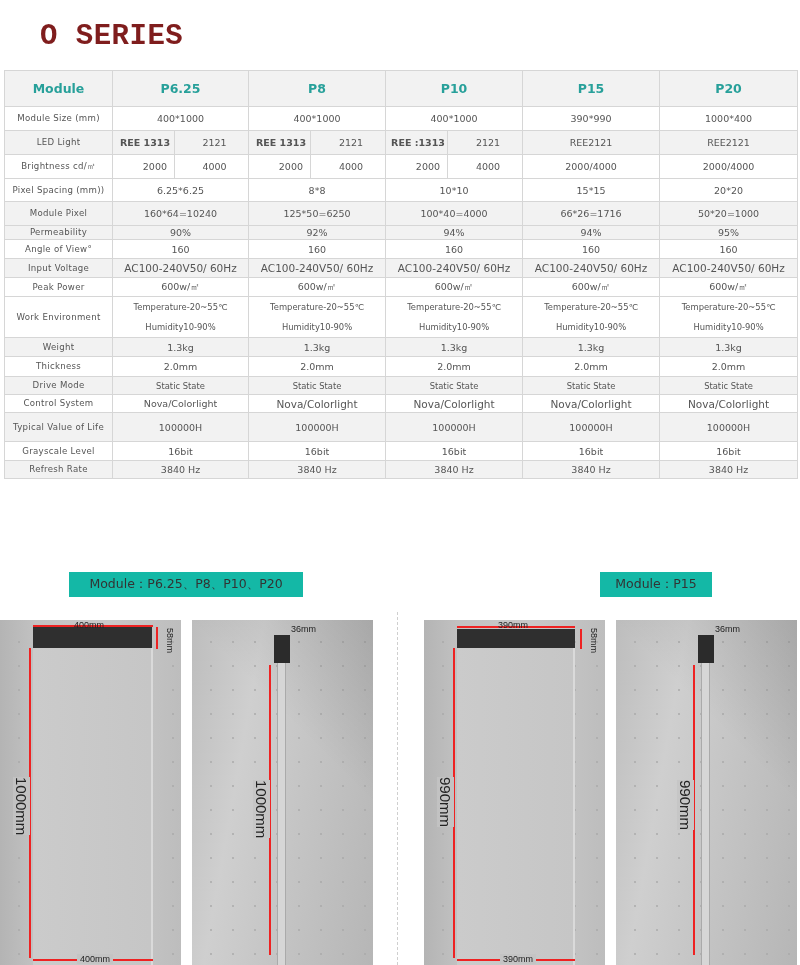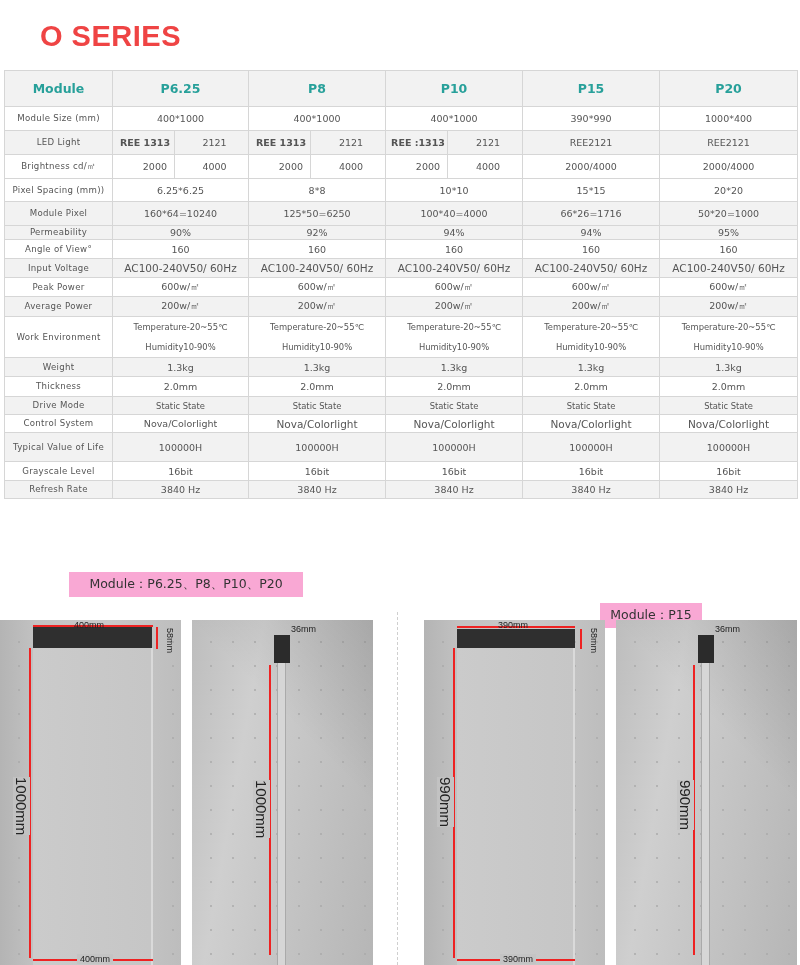--- a/index.html
+++ b/index.html
@@ -1,22 +1,22 @@
 <!DOCTYPE html>
 <html><head>
 <meta charset="utf-8">
 <style>
   * { box-sizing: border-box; margin: 0; padding: 0; }
   html, body { width: 800px; height: 965px; background: #ffffff; overflow: hidden; }
   body { position: relative; font-family: "DejaVu Sans", sans-serif; color: #444; }
 
   .title {
     position: absolute; left: 40px; top: 20px;
-    font-family: Liberation Sans, sans-serif; font-weight: bold;
-    font-size: 29px; color: #ef4444; letter-spacing: 0.5px;
+    font-family: Liberation Mono, monospace; font-weight: bold;
+    font-size: 29px; color: #7f1d1d; letter-spacing: 0.5px;
   }
 
   table.spec {
     position: absolute; left: 4px; top: 70px; width: 793px;
     border-collapse: collapse; table-layout: fixed;
     font-size: 9.5px; color: #555;
   }
   table.spec td, table.spec th {
     border: 1px solid #d6d6d6;
     text-align: center; vertical-align: middle;
@@ -27,21 +27,21 @@
   table.spec tr.g td { background: #f2f2f2; }
   table.spec tr.w td { background: #ffffff; }
   td.split-l { text-align: center; padding-left: 5px !important; font-weight: bold; }
   td.split-r { text-align: right !important; padding-right: 7px !important; }
   td.split-r2 { text-align: right; padding-left: 8px !important; }
   td.big { font-size: 10.5px; margin-left: 44px; }
   td.small { font-size: 8.4px; }
   .env { display: flex; flex-direction: column; justify-content: space-between; height: 34px; font-size: 8.4px; padding: 2px 0; }
 
   .module-label {
-    position: absolute; height: 25px; background: #f9a8d4;
+    position: absolute; height: 25px; background: #14b8a6;
     font-family: "DejaVu Sans", sans-serif; font-size: 12.5px; color: #333;
     display: flex; align-items: center; justify-content: center;
   }
 
   .photo { position: absolute; overflow: hidden; }
   .front { background: linear-gradient(90deg, #b4b4b4 0%, #c2c2c2 20%, #c9c9c9 60%, #bdbdbd 100%); }
   .side  { background: linear-gradient(100deg, #bdbdbd 0%, #cfcfcf 30%, #c4c4c4 60%, #b6b6b6 100%); }
   .panel { position: absolute; background: linear-gradient(90deg, #cbcbcb, #c6c6c6); border-right: 2px solid #dadada; }
   .bar   { position: absolute; background: #2f2f2f; }
   .box   { position: absolute; background: #2b2b2b; }
@@ -166,28 +166,20 @@
 
   <tr class="w" style="height:19px">
     <td class="label">Peak Power</td>
     <td colspan="2">600w/㎡</td>
     <td colspan="2">600w/㎡</td>
     <td colspan="2">600w/㎡</td>
     <td>600w/㎡</td>
     <td>600w/㎡</td>
   </tr>
 
-  <tr class="g" style="height:20px">
-    <td class="label">Average Power</td>
-    <td colspan="2">200w/㎡</td>
-    <td colspan="2">200w/㎡</td>
-    <td colspan="2">200w/㎡</td>
-    <td>200w/㎡</td>
-    <td>200w/㎡</td>
-  </tr>
 
   <tr class="w" style="height:41px">
     <td class="label">Work Environment</td>
     <td colspan="2">
           <div class="env">
             <span>Temperature-20~55℃</span>
             <span>Humidity10-90%</span>
           </div>
         </td>
     <td colspan="2">
@@ -275,21 +267,21 @@
     <td colspan="2">3840 Hz</td>
     <td colspan="2">3840 Hz</td>
     <td colspan="2">3840 Hz</td>
     <td>3840 Hz</td>
     <td>3840 Hz</td>
   </tr>
 </tbody>
   </table>
 
 <div class="module-label" style="left:69px; top:572px; width:234px;">Module：P6.25、P8、P10、P20</div>
-<div class="module-label" style="left:600px; top:572px; width:102px;margin-top:31px;">Module：P15</div>
+<div class="module-label" style="left:600px; top:572px; width:112px;">Module：P15</div>
 
 <div class="sep"></div>
 
 <div class="photo front" style="left:0; top:620px; width:181px; height:345px;">
   <div class="dots"></div>
   <div class="panel" style="left:33px; top:28px; width:120px; height:317px;"></div>
   <div class="bar" style="left:33px; top:7px; width:119px; height:21px;"></div>
   <div class="dim-h" style="left:33px; top:5px; width:120px;"></div>
   <div class="dim-txt" style="left:74px; top:0px;">400mm</div>
   <div class="dim-v" style="left:156px; top:7px; height:22px;"></div>

